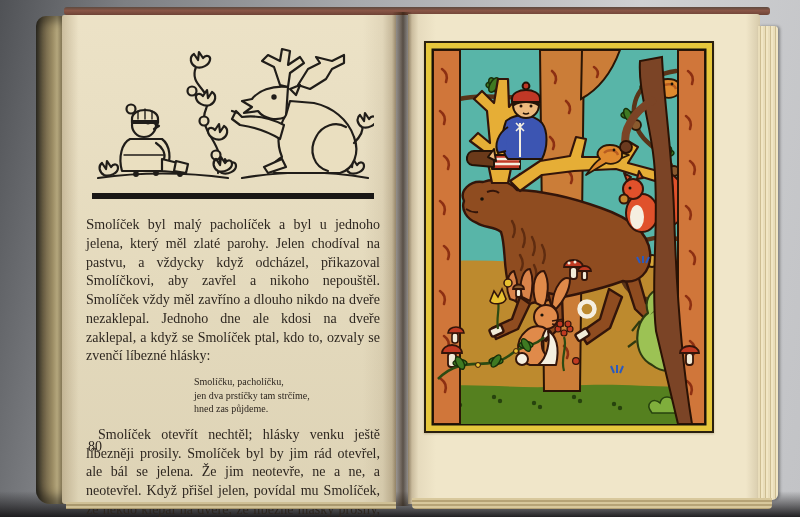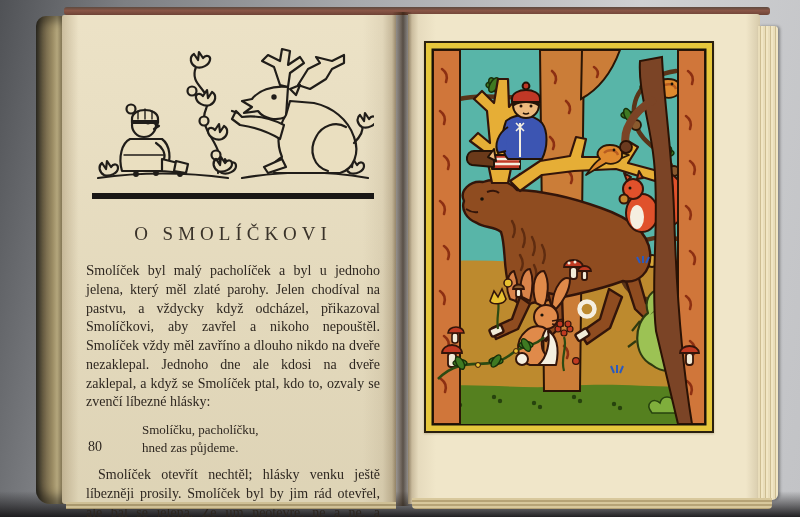--- a/index.html
+++ b/index.html
@@ -66,21 +66,21 @@
   .lp-content{ position:absolute; left:24px; top:14px; width:294px; color:#2e2720; }
   .lp-art{ display:block; margin:18px auto 0; }
   .lp-rule{ width:282px; height:6px; background:#191715; margin:2px auto 0; }
   .lp-title{
     margin-top:24px; text-align:center; font-size:19px; letter-spacing:5px;
     color:#38claimed;
     color:#3a332a; font-weight:400;
   }
   .lp-para{ margin-top:15px; font-size:14px; line-height:1.34; text-align:justify; }
   .lp-para.first::first-letter{ font-size:15px; }
-  .lp-verse{ margin:9px 0 0 56px; font-size:13px; line-height:1.36; }
+  .lp-verse{ margin:9px 0 0 108px; font-size:10px; line-height:1.36; }
   .lp-para.second{ margin-top:10px; text-indent:12px; }
   .lp-pagenum{ position:absolute; left:26px; top:424px; font-size:14px; color:#2e2720; }
 
   
   .rp-art{ position:absolute; left:16px; top:27px; display:block;
     box-shadow:0 1px 2px rgba(80,60,20,.25); }
 </style>
 </head>
 <body>
 
@@ -156,26 +156,26 @@
             <path d="M190,112 l-18,8 l4,6 l18,-6 z"></path>
 
             <path d="M262,96 C268,90 272,84 270,78" fill="none"></path>
             <path d="M270,80 c-5,-3 -6,-9 -2,-12 l4,6 l1,-8 l4,6 c3,-4 7,-3 7,1 c0,5 -8,9 -14,7 z"></path>
           </g>
         </g>
       </svg>
 
       <div class="lp-rule"></div>
 
-      <h1 class="lp-title">O SMOLÍČKOVI</h1>
 
       <p class="lp-para first">Smolíček byl malý pacholíček a byl u jednoho jelena, který měl zlaté parohy. Jelen chodíval na pastvu, a vždycky když odcházel, přikazoval Smolíčkovi, aby zavřel a nikoho nepouštěl. Smolíček vždy měl zavříno a dlouho nikdo na dveře nezaklepal. Jednoho dne ale kdosi na dveře zaklepal, a když se Smolíček ptal, kdo to, ozvaly se zvenčí líbezné hlásky:</p>
 
       <div class="lp-verse">
         <div>Smolíčku, pacholíčku,</div>
+        <div>jen dva prstíčky tam strčíme,</div>
         <div>hned zas půjdeme.</div>
       </div>
 
       <p class="lp-para second">Smolíček otevřít nechtěl; hlásky venku ještě líbezněji prosily. Smolíček byl by jim rád otevřel, ale bál se jelena. Že jim neotevře, ne a ne, a neotevřel. Když přišel jelen, povídal mu Smolíček, že někdo klepal na dveře, že líbezné hlásky prosily, aby jim otevřel; on však že neotevřel. — „Dobře jsi udělal, Smolíčku, žes neotevřel, to byly jeskyňky. Kdybys byl otevřel, byly by tě odnesly.“ —</p>
     </div>
 
     <div class="lp-pagenum">80</div>
   </div>
 
   <div class="page-right">

